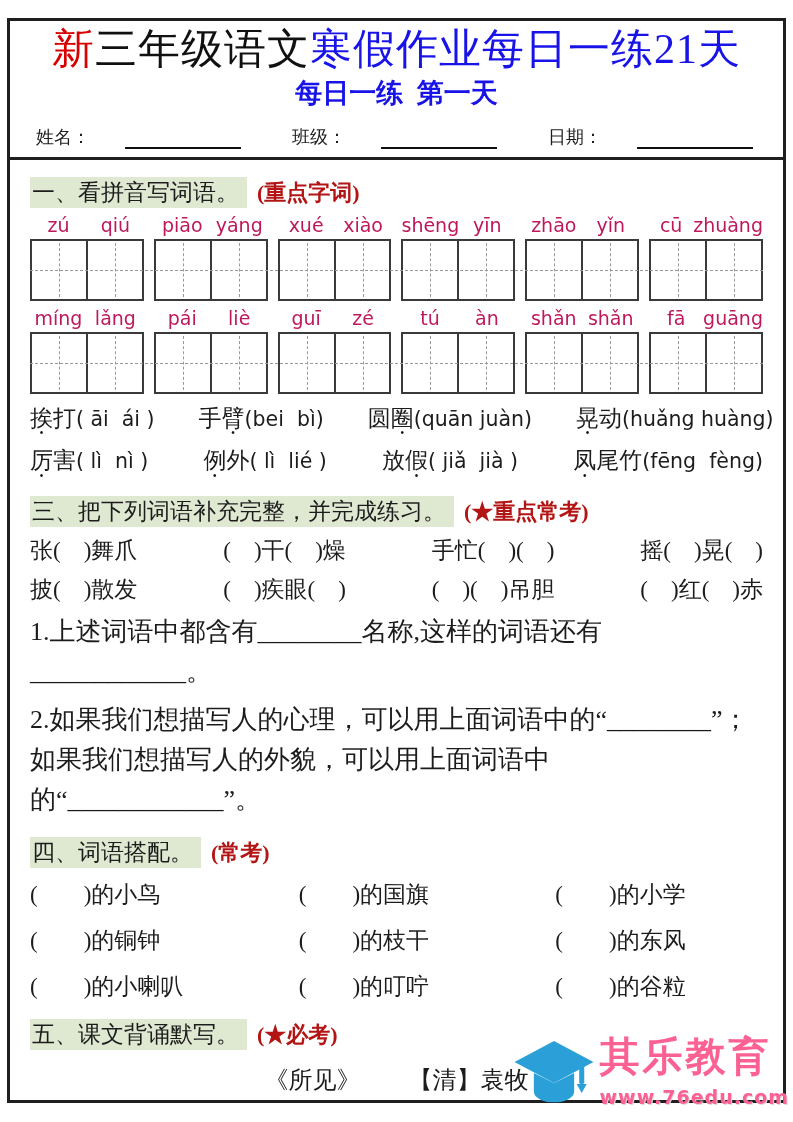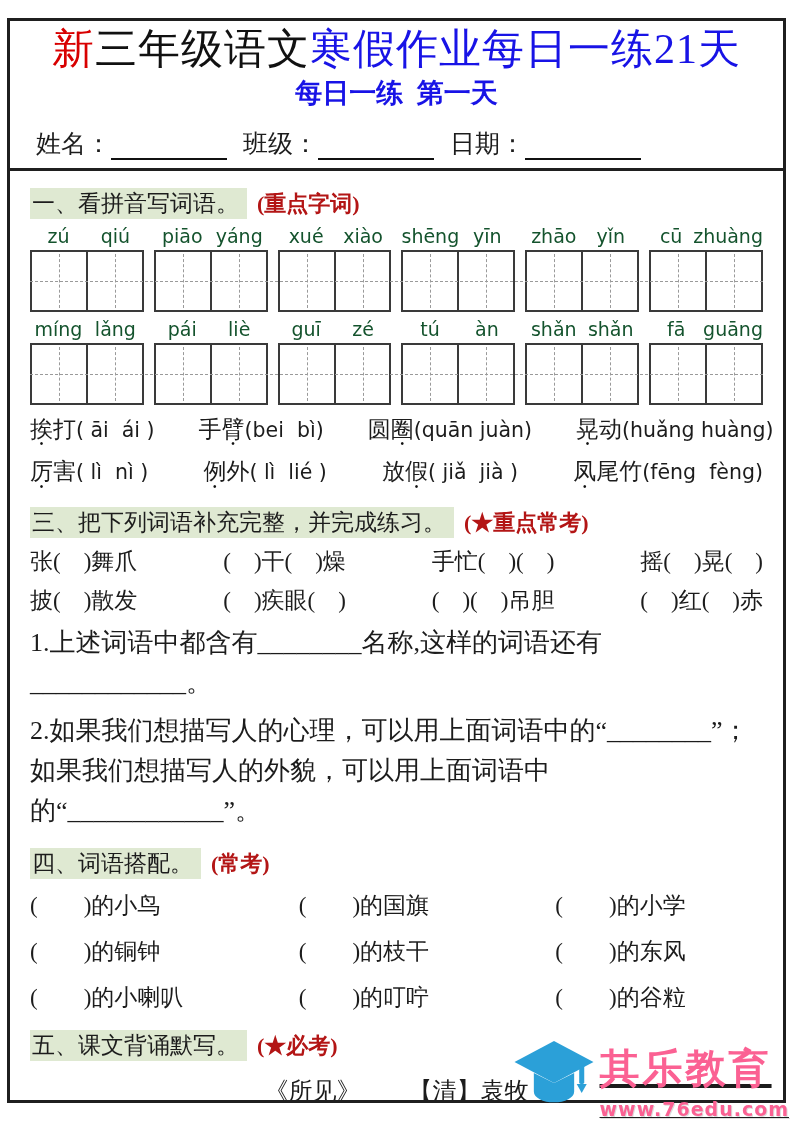--- a/index.html
+++ b/index.html
@@ -9,33 +9,33 @@
   *{box-sizing:border-box;margin:0;padding:0;}
   html,body{background:#ffffff;}
   body{width:793px;height:1122px;position:relative;overflow:hidden;
        font-family:"Liberation Serif", serif;color:#1c1c1c;}
   .sheet{position:absolute;left:7px;top:18px;width:779px;height:1085px;
          border:3px solid var(--ink);padding:4px 20px 0 20px;overflow:hidden;background:#fff;}
   
   .title{text-align:center;font-size:42px;font-weight:normal;line-height:1.15;letter-spacing:1px;}
   .t-red{color:var(--red);} .t-black{color:#111;} .t-blue{color:var(--blue);}
   .subtitle{text-align:center;font-size:27px;font-weight:bold;color:var(--blue);margin-top:2px;white-space:pre;}
-  .name-row{display:flex;justify-content:flex-start;align-items:flex-end;font-size:25px;margin-top:16px;}
+  .name-row{display:flex;justify-content:space-between;align-items:flex-end;font-size:18px;margin-top:8px;}
   .name-row .lbl{margin-left:6px;}
   .blank-line{display:inline-block;width:116px;height:30px;border-bottom:2px solid #111;margin-right:10px;}
   .divider{margin:8px -20px 0 -20px;border-top:3px solid var(--ink);}
   
   .sec-head{margin-top:17px;font-size:23px;line-height:1.35;}
   .hl{background:var(--hl);padding:3px 8px 3px 2px;}
   .tag{color:var(--tag-red);margin-left:10px;font-size:22px;font-weight:bold;}
   
   .pinyin-row{display:flex;margin-top:6px;}
   .py-unit{flex:1;display:flex;margin-right:10px;}
   .py-unit:last-child{margin-right:0;}
-  .py-syl{flex:1;text-align:center;font-family:"DejaVu Sans", sans-serif;font-size:19px;color:#14532d;line-height:1.2;}
+  .py-syl{flex:1;text-align:center;font-family:"DejaVu Sans", sans-serif;font-size:19px;color:#be185d;line-height:1.2;}
   .box-row{display:flex;position:relative;height:62px;margin-top:2px;}
   .pair{flex:1;display:flex;border:2.5px solid #3a3a3a;margin-right:10px;}
   .pair:last-child{margin-right:0;}
   .cell{flex:1;position:relative;border-right:2.5px solid #3a3a3a;}
   .cell:last-child{border-right:none;}
   .cell::before{content:"";position:absolute;left:50%;top:2px;bottom:2px;border-left:1.5px dashed #9a9a9a;}
   .box-row::after{content:"";position:absolute;left:0;right:0;top:50%;border-top:1.5px dashed #9a9a9a;}
   
   .s2-row{display:flex;justify-content:space-between;font-size:23px;margin-top:8px;line-height:1.5;gap:44px;}
   .s2-item{white-space:pre;}
@@ -46,21 +46,21 @@
   
   .s3-row{display:flex;justify-content:space-between;font-size:23px;margin-top:8px;white-space:pre;}
   .q{font-size:26px;margin-top:7px;line-height:1.55;}
   
   .s4-grid{display:grid;grid-template-columns:1.1fr 1.05fr 0.85fr;row-gap:15px;margin-top:10px;
            font-size:23px;white-space:pre;}
   
   .poem-title{text-align:center;font-size:24px;margin-top:14px;white-space:pre;}
   .poem-line{margin-left:170px;font-size:24px;margin-top:8px;letter-spacing:1px;}
   
-  .logo{position:absolute;right:4px;bottom:2px;display:flex;align-items:flex-end;text-decoration:underline;}
+  .logo{position:absolute;right:4px;bottom:2px;display:flex;align-items:flex-start;}
   .logo svg{width:84px;height:84px;margin-right:4px;}
   .logo-name{font-size:40px;font-weight:bold;color:var(--pink);letter-spacing:3px;line-height:1;
              font-family:"Liberation Sans", sans-serif;}
   .logo-url{font-size:19px;font-weight:bold;color:var(--pink);margin-top:10px;letter-spacing:1px;
             font-family:"DejaVu Sans", sans-serif;text-shadow:1px 1px 0 #ddd;}
 </style>
 </head>
 <body>
 
 <div class="sheet">

